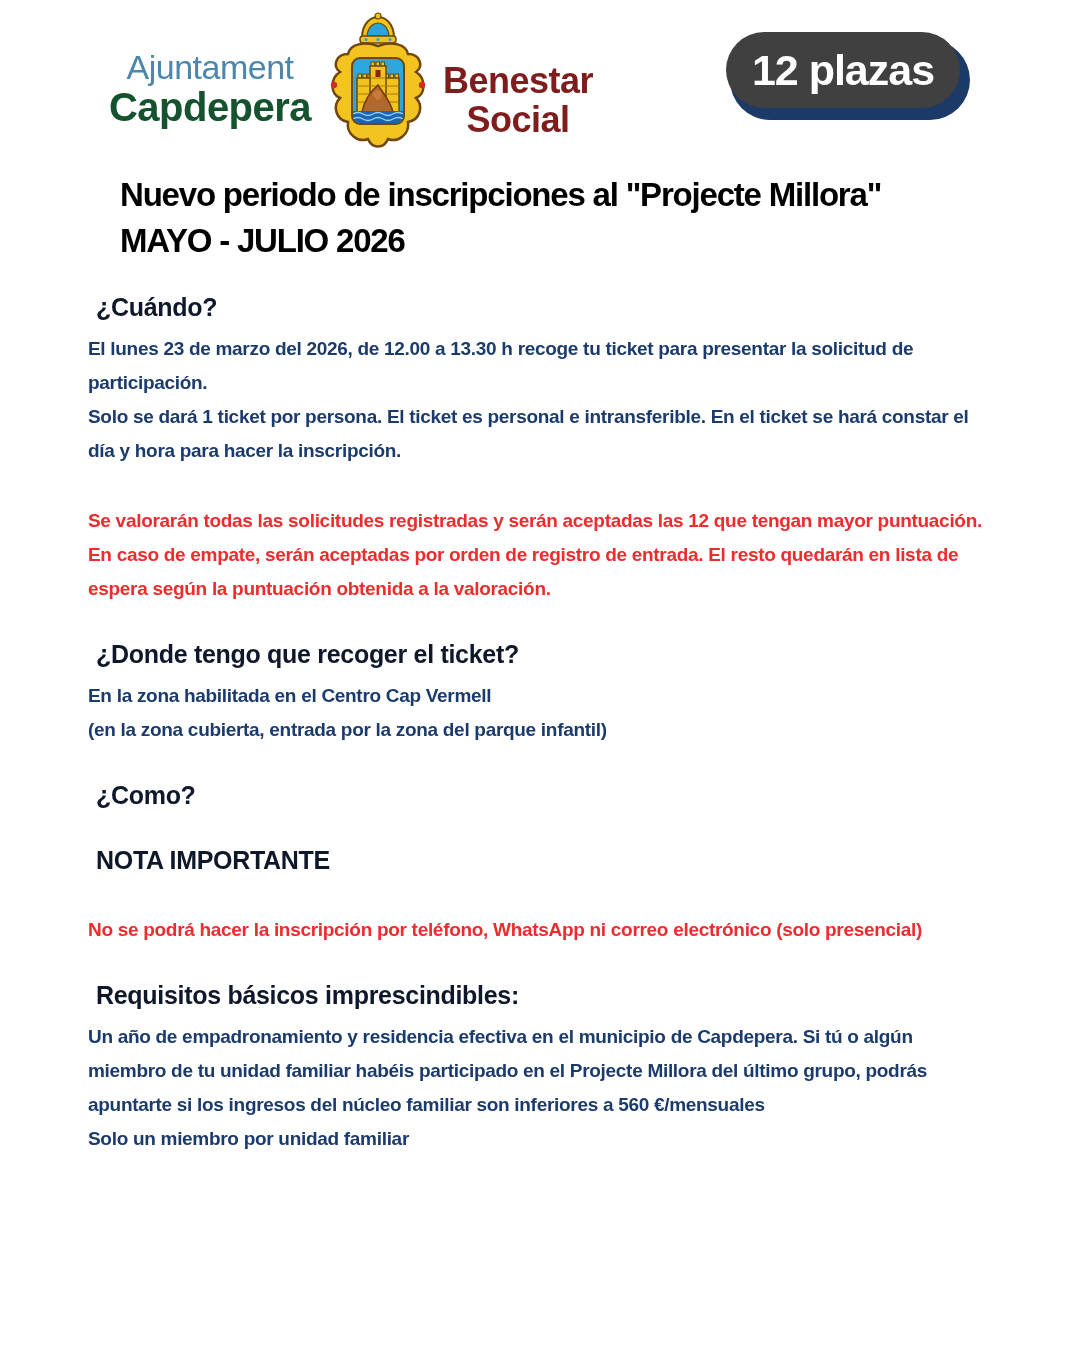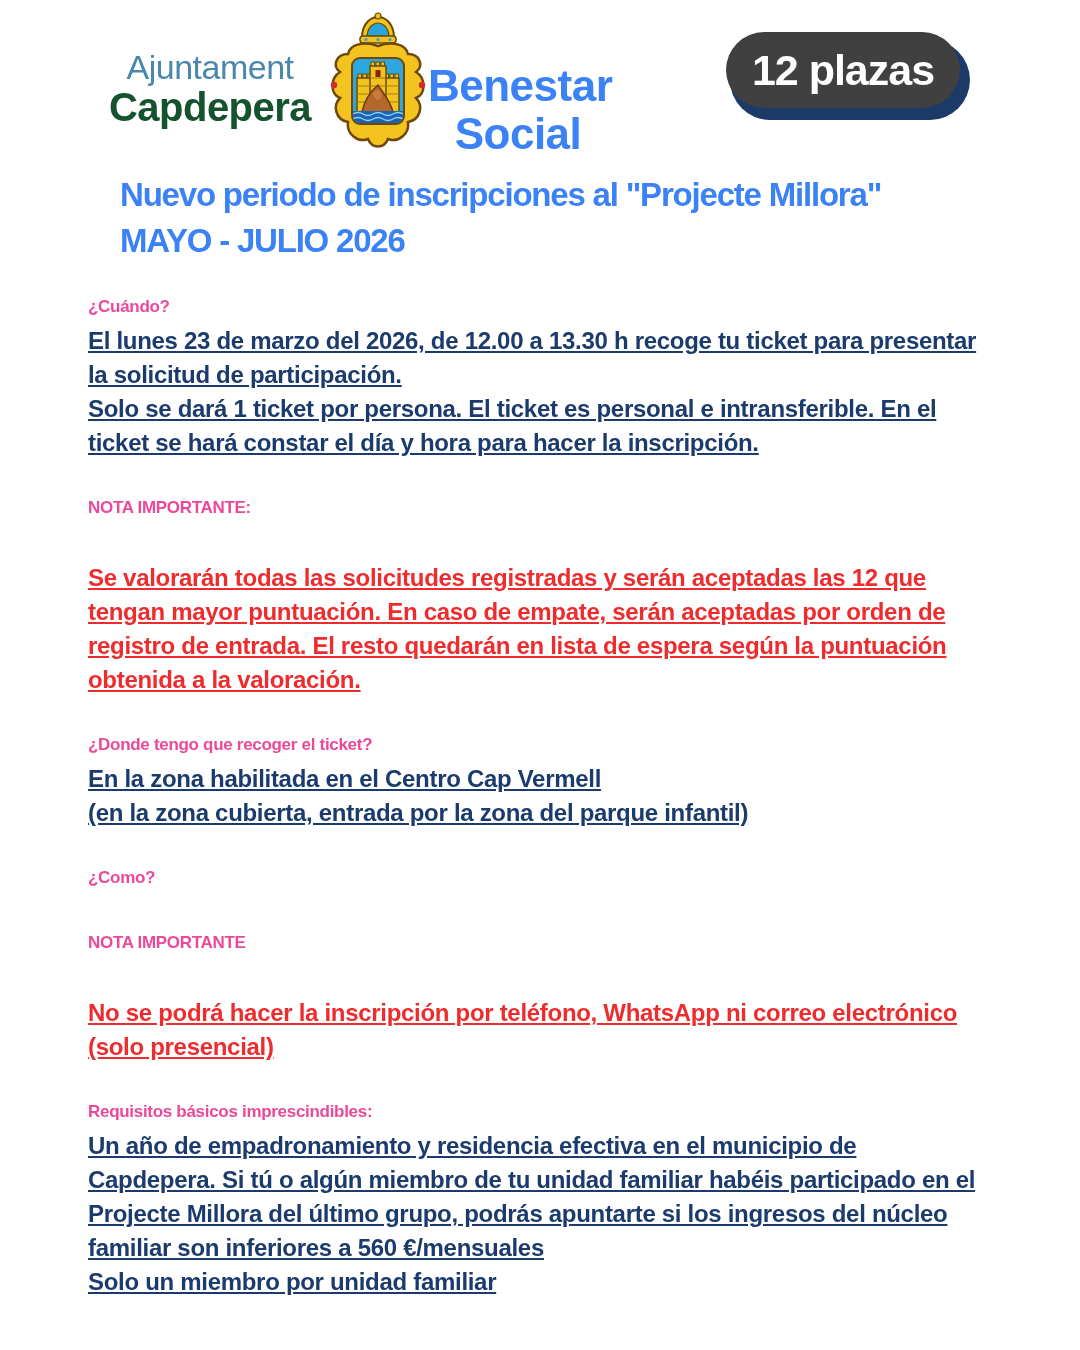--- a/index.html
+++ b/index.html
@@ -10,44 +10,44 @@
   
   .header{position:absolute;left:0;top:0;width:1080px;height:158px;}
   .org{
     position:absolute;left:100px;top:50px;width:220px;text-align:center;line-height:1.05;
   }
   .org .org-light{font-size:34px;font-weight:400;color:#4b86ad;letter-spacing:-0.5px;}
   .org .org-bold{font-size:40px;font-weight:700;color:#14532d;letter-spacing:-0.5px;}
   .coat{position:absolute;left:322px;top:12px;}
   .dept{
     position:absolute;left:428px;top:62px;width:180px;text-align:center;line-height:1.08;
-    font-size:44px;font-weight:700;color:#3b82f6;letter-spacing:-0.5px;
+    font-size:36px;font-weight:700;color:#7f1d1d;letter-spacing:-0.5px;
   }
   .badge-wrap{position:absolute;left:726px;top:32px;width:238px;height:80px;}
   .badge-shadow{
     position:absolute;left:4px;top:8px;width:240px;height:80px;border-radius:42px;background:#1c3a67;
   }
   .badge{
     position:absolute;left:0;top:0;width:234px;height:76px;border-radius:40px;background:#404040;
     display:flex;align-items:center;justify-content:center;
     color:#ffffff;font-size:43px;font-weight:700;letter-spacing:-1px;
   }
   
   .title{
-    margin:172px 60px 0 120px;color:#3b82f6;font-weight:700;
+    margin:172px 60px 0 120px;color:#000000;font-weight:700;
     font-size:33px;line-height:46px;letter-spacing:-1.2px;
   }
   
   .content{margin:26px 90px 0 88px;}
   .sec{margin-bottom:31px;}
   .sec h2{
-    margin:0;font-size:17px;line-height:34px;font-weight:700;color:#ec4899;letter-spacing:-0.3px;
+    margin:8px;font-size:25px;line-height:34px;font-weight:700;color:#0f172a;letter-spacing:-0.3px;
   }
   .sec p{
-    margin:0;font-size:24px;line-height:34px;font-weight:700;letter-spacing:-0.3px;color:#1b3b6d;text-decoration:underline;
+    margin:0;font-size:19px;line-height:34px;font-weight:700;letter-spacing:-0.3px;color:#1b3b6d;
   }
   .sec.red-body p{color:#ee2b2d;margin-top:36px;}
 </style>
 </head>
 <body>
 
 <div class="poster">
 
   <div class="header">
 
@@ -118,21 +118,20 @@
 
   <div class="content">
 
     <div class="sec">
       <h2>¿Cuándo?</h2>
       <p>El lunes 23 de marzo del 2026, de 12.00 a 13.30 h recoge tu ticket para presentar la solicitud de participación.</p>
       <p>Solo se dará 1 ticket por persona. El ticket es personal e intransferible. En el ticket se hará constar el día y hora para hacer la inscripción.</p>
     </div>
 
     <div class="sec red-body">
-      <h2>NOTA IMPORTANTE:</h2>
       <p>Se valorarán todas las solicitudes registradas y serán aceptadas las 12 que tengan mayor puntuación. En caso de empate, serán aceptadas por orden de registro de entrada. El resto quedarán en lista de espera según la puntuación obtenida a la valoración.</p>
     </div>
 
     <div class="sec">
       <h2>¿Donde tengo que recoger el ticket?</h2>
       <p>En la zona habilitada en el Centro Cap Vermell</p>
       <p>(en la zona cubierta, entrada por la zona del parque infantil)</p>
     </div>
 
     <div class="sec">

